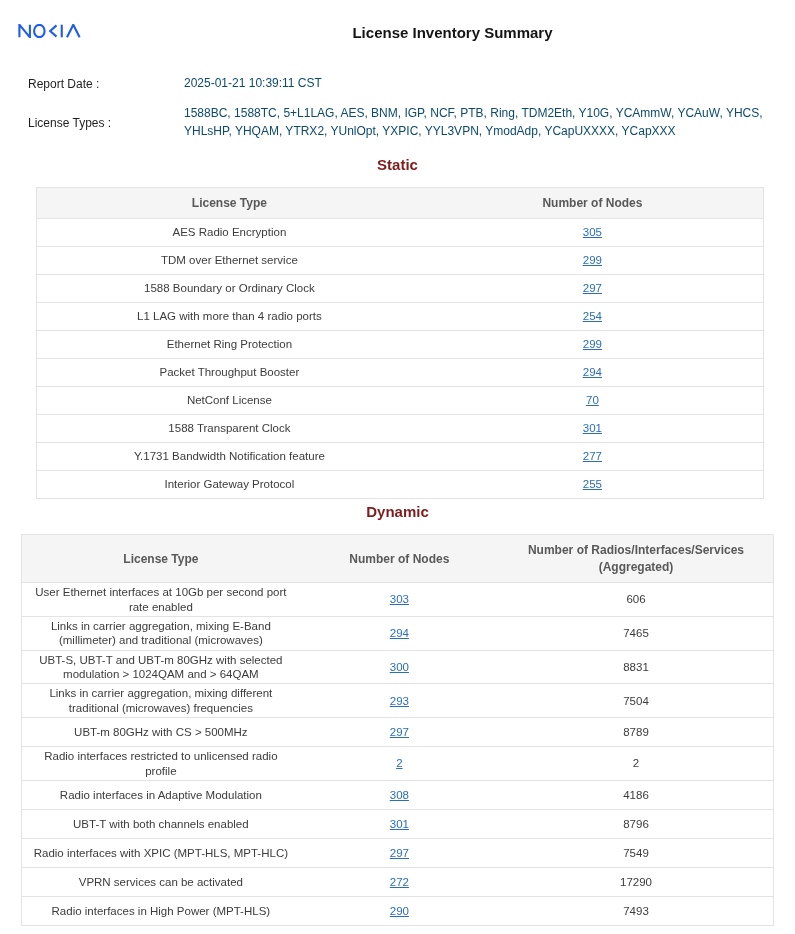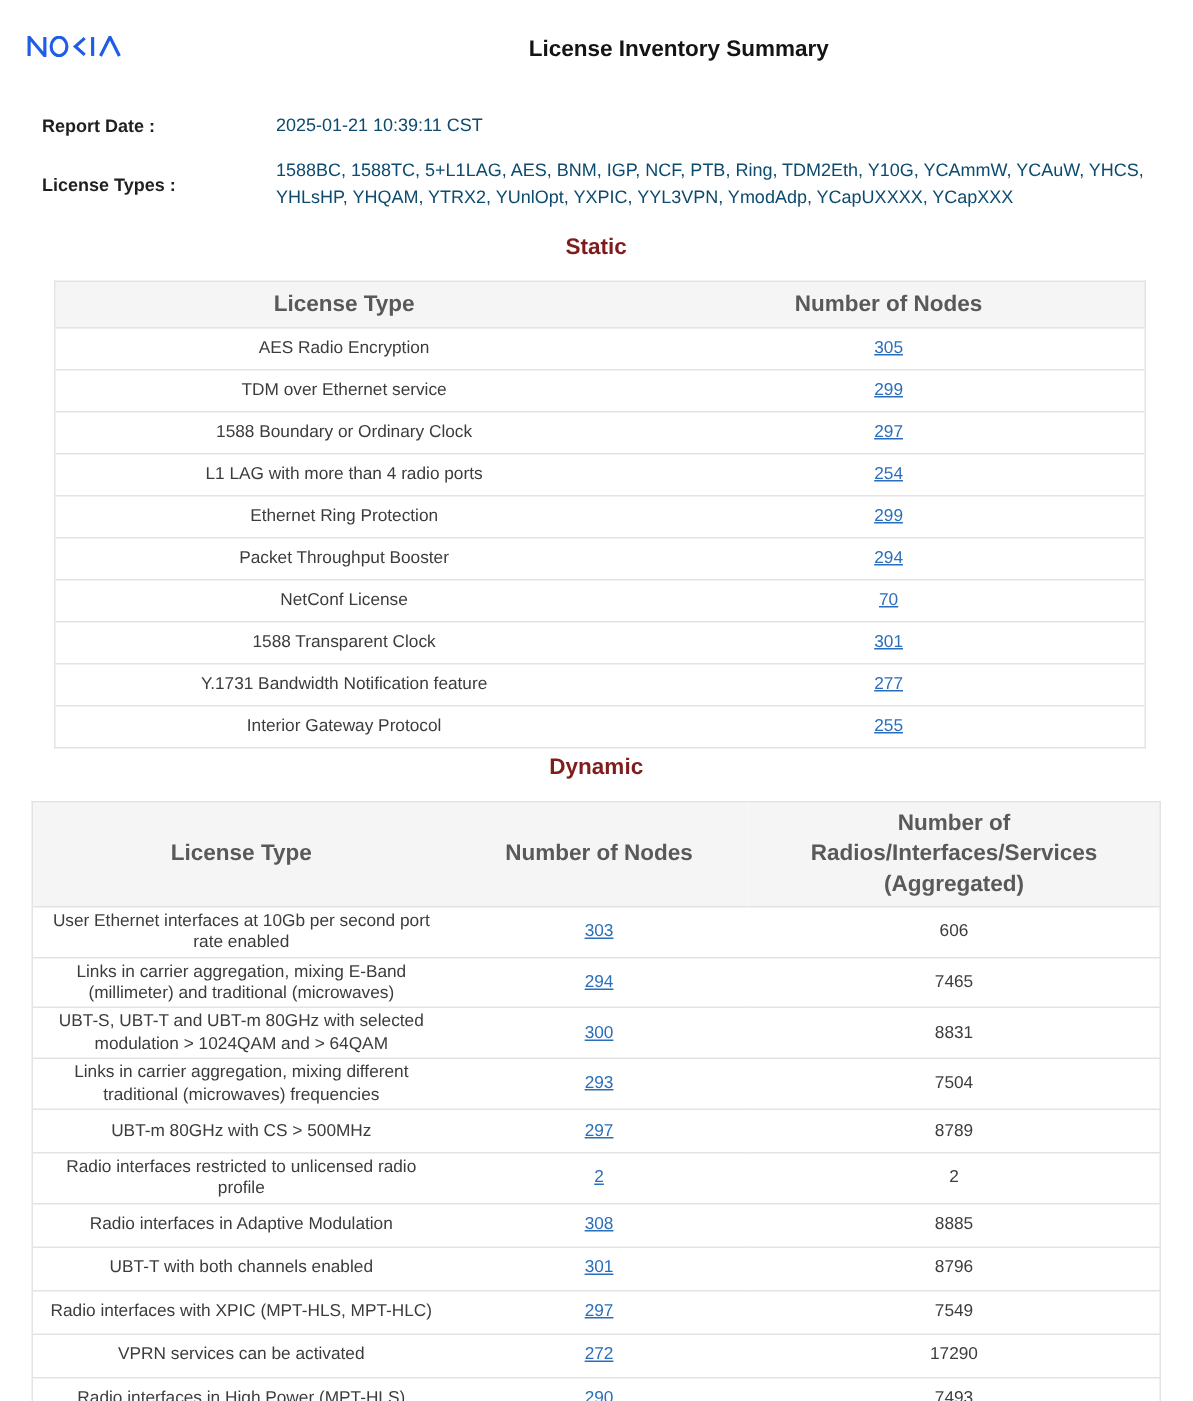--- a/index.html
+++ b/index.html
@@ -31,21 +31,21 @@
     font-weight: 700;
     color: #141414;
   }
 
   
   .meta { padding: 34px 16px 0 28px; }
   .meta-row { display: flex; align-items: center; margin-bottom: 13px; }
   .meta-label {
     flex: 0 0 156px;
     font-size: 12px;
-    font-weight: 700;
+    font-weight: 400;
     color: #1f1f1f;
   }
   .meta-value {
     flex: 1 1 auto;
     max-width: 600px;
     font-size: 12px;
     color: #0c4a6e;
     line-height: 1.45;
   }
 
@@ -66,21 +66,21 @@
     table-layout: fixed;
     font-size: 11.5px;
     border: 1px solid var(--border, #e3e3e3);
   }
   table.tbl.static { width: 728px; margin: 0 0 0 36px; }
   table.tbl.dynamic { width: 753px; margin: 0 0 0 21px; }
   table.tbl th {
     background: var(--header_bg, #f5f5f5);
     color: #595959;
     font-weight: 700;
-    font-size: 15px;
+    font-size: 12px;
     text-align: center;
     border-bottom: 1px solid var(--border, #e3e3e3);
     padding: 4px 10px;
     line-height: 1.35;
   }
   table.tbl.static th { height: 31px; }
   table.tbl.dynamic th { height: 48px; }
   table.tbl td {
     text-align: center;
     color: #3c3c3c;
@@ -221,21 +221,21 @@
           <td>8789</td>
         </tr>
         <tr>
           <td>Radio interfaces restricted to unlicensed radio profile</td>
           <td><a href="#">2</a></td>
           <td>2</td>
         </tr>
         <tr>
           <td>Radio interfaces in Adaptive Modulation</td>
           <td><a href="#">308</a></td>
-          <td>8885</td>
+          <td>4186</td>
         </tr>
         <tr>
           <td>UBT-T with both channels enabled</td>
           <td><a href="#">301</a></td>
           <td>8796</td>
         </tr>
         <tr>
           <td>Radio interfaces with XPIC (MPT-HLS, MPT-HLC)</td>
           <td><a href="#">297</a></td>
           <td>7549</td>

